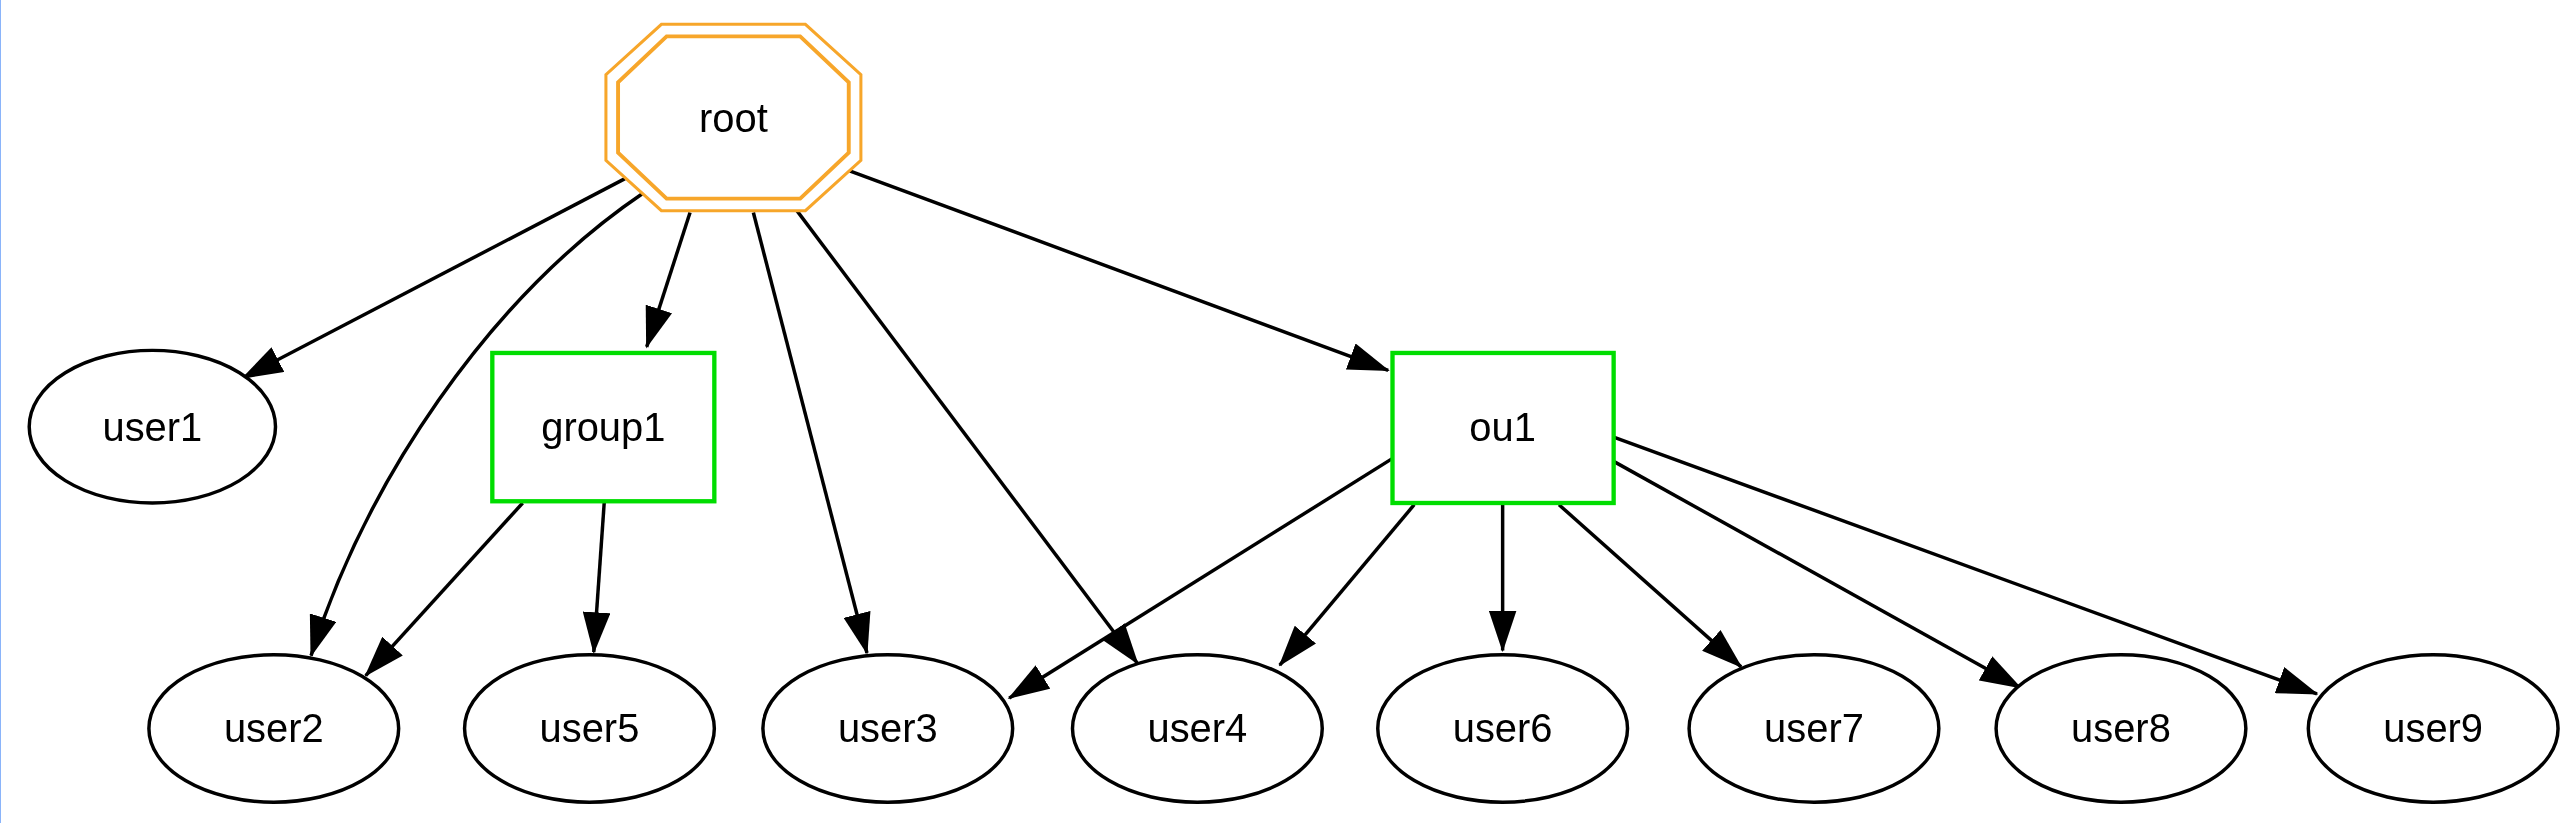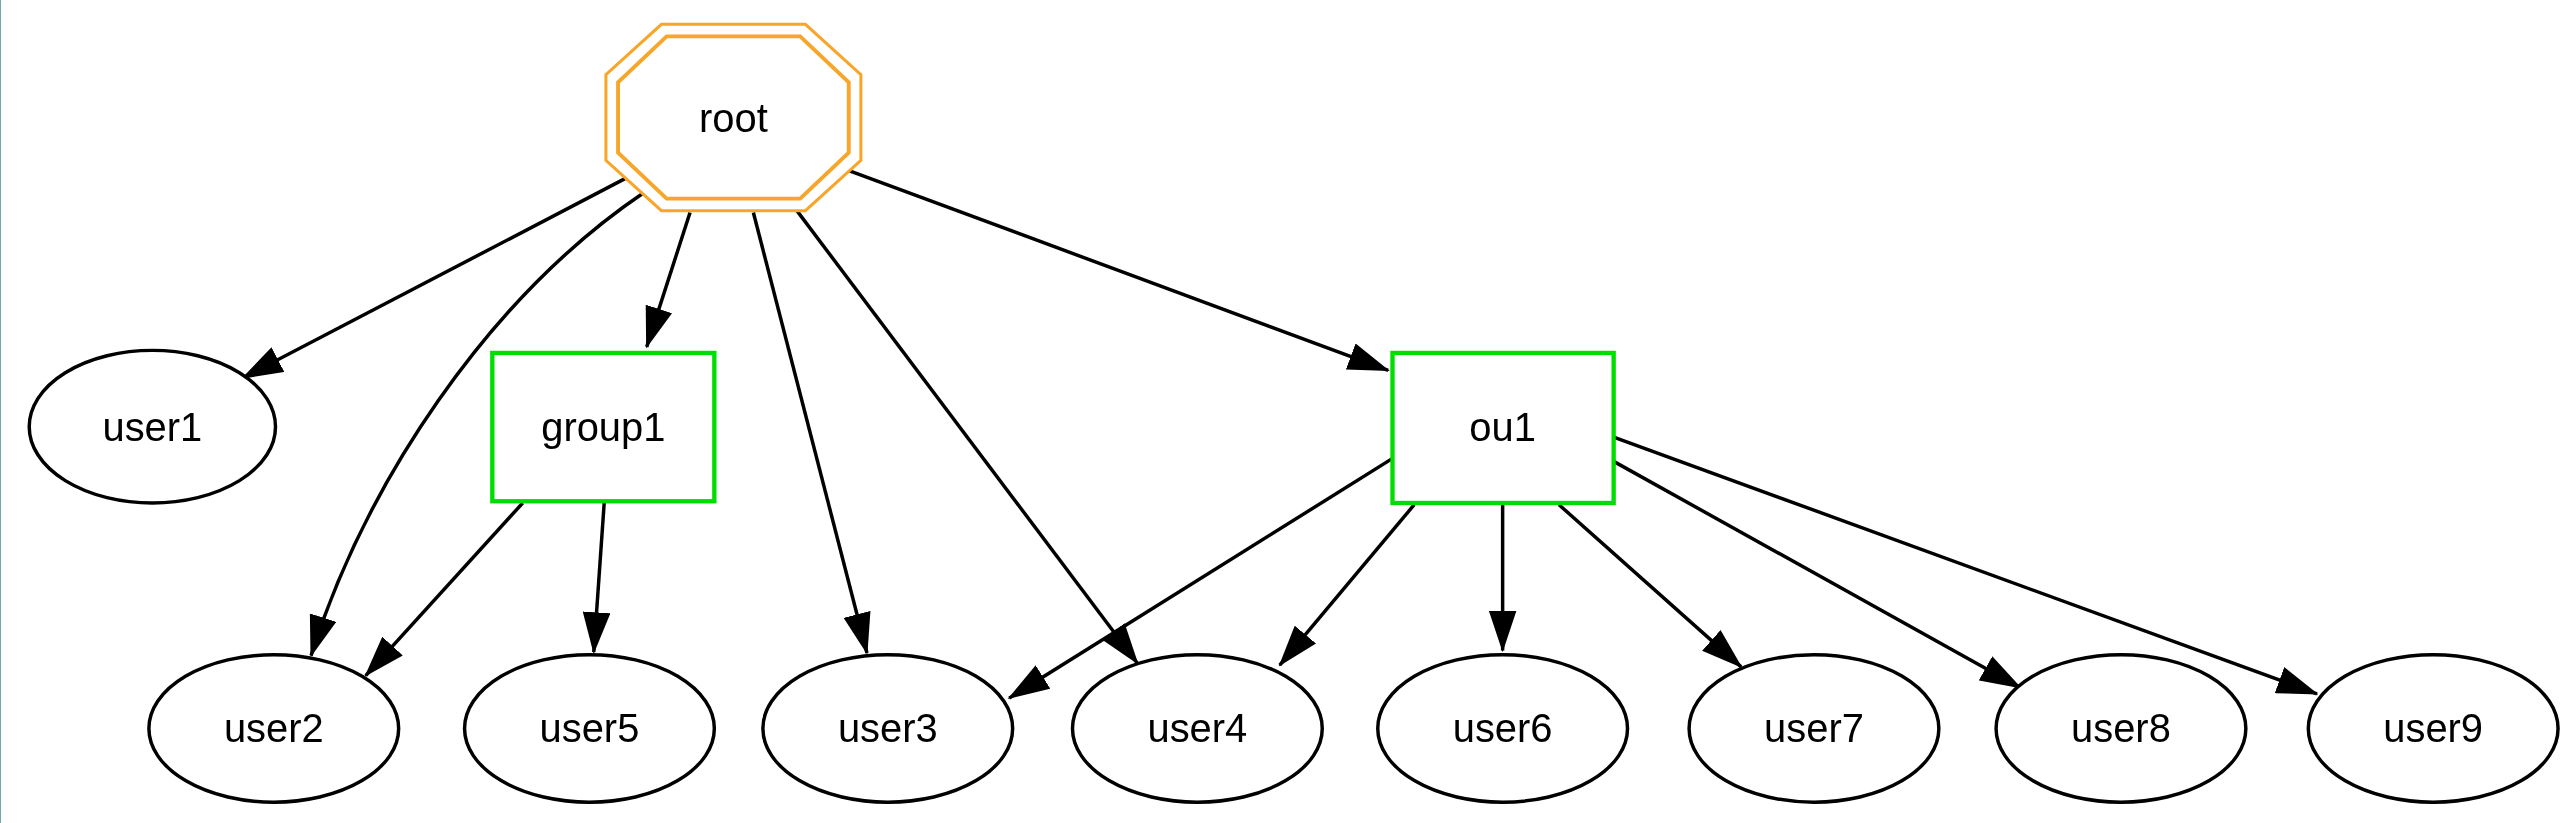--- a/index.html
+++ b/index.html
@@ -4,21 +4,21 @@
 <style>
   html, body {
     margin: 0;
     padding: 0;
     background: #ffffff;
   }
   .graph-canvas {
     position: relative;
     width: 2396px;
     height: 823px;
-    background: #0f766e;
+    background: #3b82f6;
     font-family: "Liberation Sans", sans-serif;
   }
   svg { display: block; }
   .edge {
     fill: none;
     stroke: #000000;
     stroke-width: 4;
   }
   .node-ellipse {
     fill: #ffffff;

